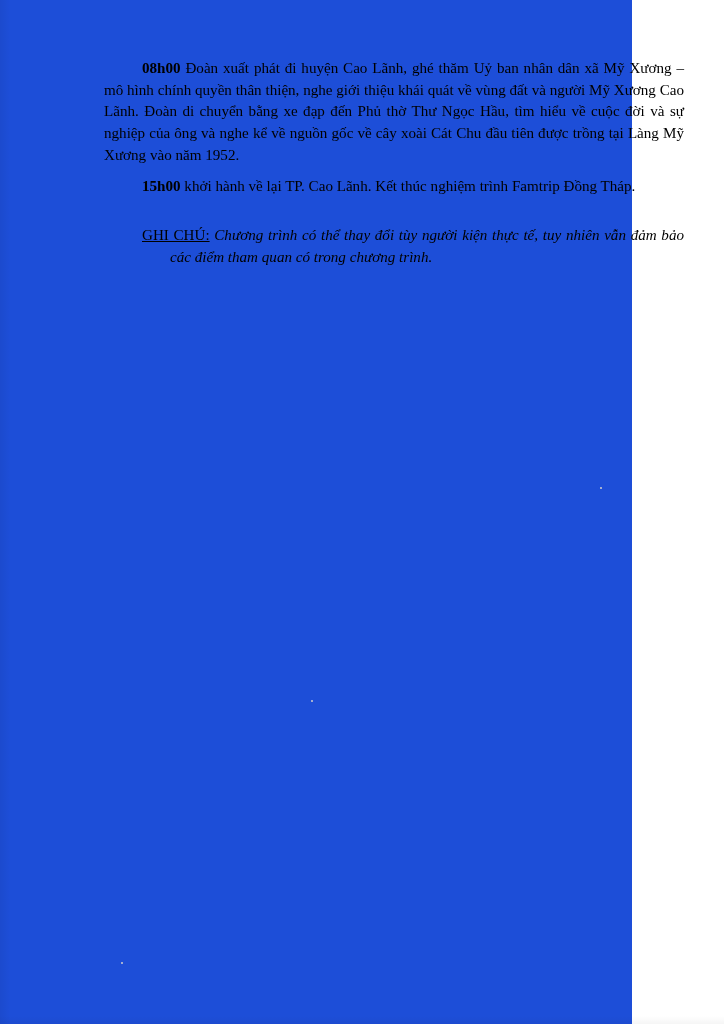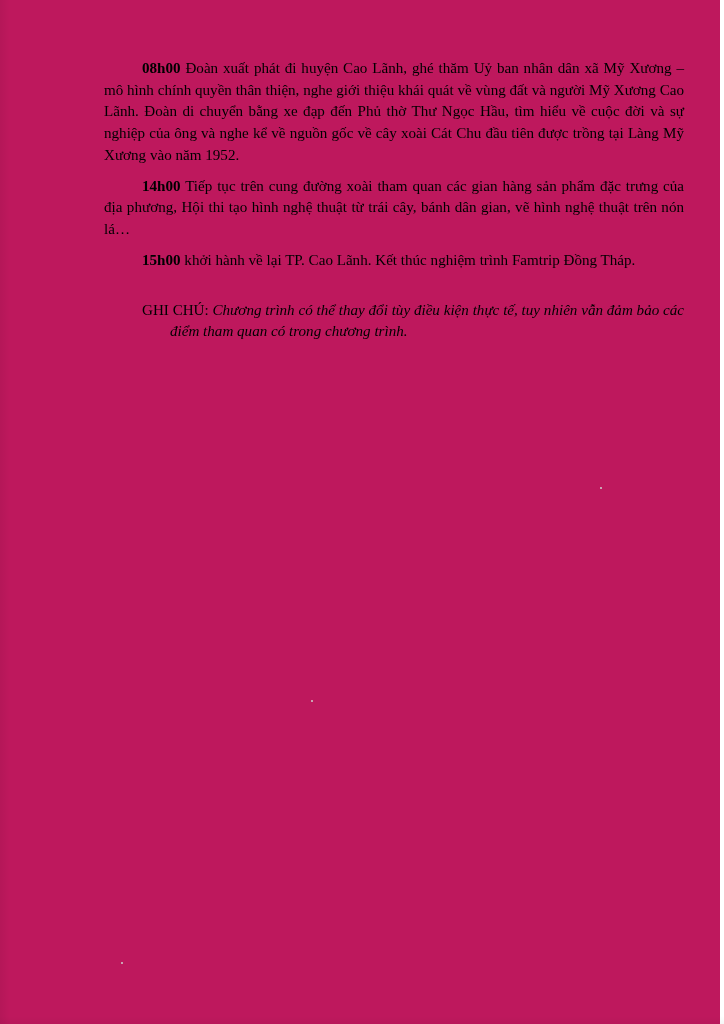--- a/index.html
+++ b/index.html
@@ -12,23 +12,23 @@
     height: 1024px;
     font-family: "Liberation Serif", serif;
     color: #000000;
     position: relative;
     overflow: hidden;
   }
   .page {
     position: absolute;
     top: 0;
     left: 0;
-    width: 720px;
+    width: 632px;
     height: 1024px;
-    background: #be185d;
+    background: #1d4ed8;
   }
   .content {
     position: absolute;
     left: 104px;
     top: 58px;
     width: 580px;
   }
   .para {
     margin: 0 0 9px 0;
     text-align: justify;
@@ -45,20 +45,21 @@
   }
   .note {
     margin-top: 28px;
     padding-left: 38px;
     font-size: 15.1px;
     line-height: 1.44;
     text-indent: 0;
     text-align: justify;
   }
   .note-label {
+    text-decoration: underline;
     font-style: normal;
   }
   .note-text {
     font-style: italic;
   }
   .note-wrap {
     display: block;
     padding-left: 28px;
     text-indent: -28px;
   }
@@ -92,28 +93,25 @@
   <div class="speck" style="left:311px;top:700px;width:2px;height:2px;"></div>
   <div class="speck" style="left:121px;top:962px;width:2px;height:2px;"></div>
 
   <div class="content">
 
     <p class="para">
       <span class="time">08h00</span><span> Đoàn xuất phát đi huyện Cao Lãnh, ghé thăm Uỷ ban nhân dân xã Mỹ Xương – mô hình chính quyền thân thiện, nghe giới thiệu khái quát về vùng đất và người Mỹ Xương Cao Lãnh. Đoàn di chuyển bằng xe đạp đến Phủ thờ Thư Ngọc Hầu, tìm hiểu về cuộc đời và sự nghiệp của ông và nghe kể về nguồn gốc về cây xoài Cát Chu đầu tiên được trồng tại Làng Mỹ Xương vào năm 1952.</span>
     </p>
 
 
-    <p class="para">
-      <span class="time">14h00</span><span> Tiếp tục trên cung đường xoài tham quan các gian hàng sản phẩm đặc trưng của địa phương, Hội thi tạo hình nghệ thuật từ trái cây, bánh dân gian, vẽ hình nghệ thuật trên nón lá…</span>
-    </p>
 
     <p class="para">
       <span class="time">15h00</span><span> khởi hành về lại TP. Cao Lãnh. Kết thúc nghiệm trình Famtrip Đồng Tháp.</span>
     </p>
 
     <div class="note">
       <span class="note-wrap">
-        <span class="note-label">GHI CHÚ:</span><span class="note-text"> Chương trình có thể thay đổi tùy điều kiện thực tế, tuy nhiên vẫn đảm bảo các điểm tham quan có trong chương trình.</span>
+        <span class="note-label">GHI CHÚ:</span><span class="note-text"> Chương trình có thể thay đổi tùy người kiện thực tế, tuy nhiên vẫn đảm bảo các điểm tham quan có trong chương trình.</span>
       </span>
     </div>
 
   </div>
 </div>
 
 </body></html>

